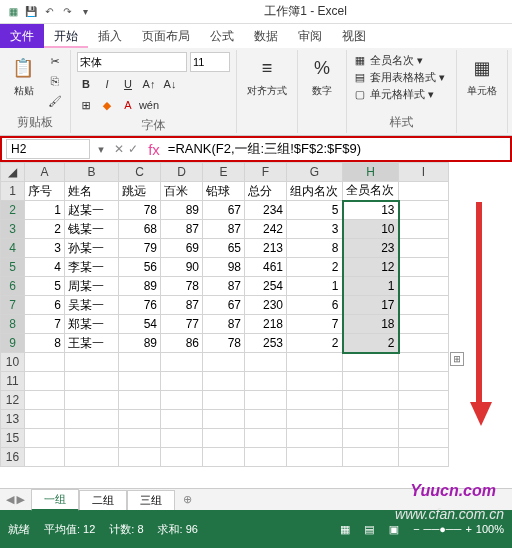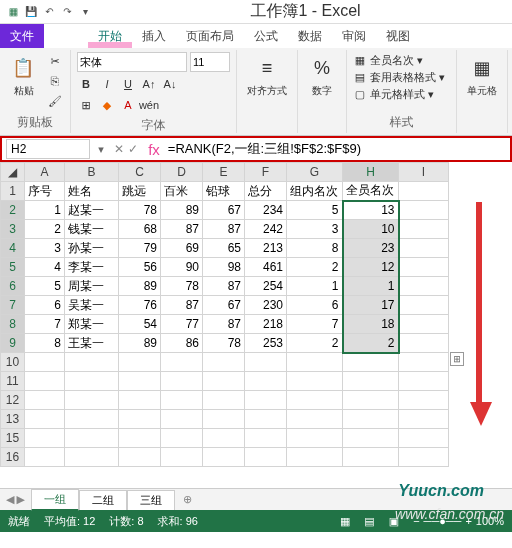--- a/index.html
+++ b/index.html
@@ -1,26 +1,26 @@
 <!DOCTYPE html>
 <html><head>
 <meta charset="utf-8">
 <style>
 * { margin: 0; padding: 0; box-sizing: border-box; font-family: "Microsoft YaHei", Arial, sans-serif; }
 body { width: 512px; height: 548px; background: #fff; font-size: 11px; overflow: hidden; position: relative; }
 
 .titlebar { background: #fff; height: 24px; display: flex; align-items: center; border-bottom: 1px solid #ddd; }
 .qat { display: flex; gap: 3px; padding: 0 6px; align-items: center; }
 .qat-icon { width: 15px; height: 15px; display: flex; align-items: center; justify-content: center; font-size: 10px; color: #555; }
-.title-text { flex: 1; text-align: center; font-size: 16px; color: #333; }
+.title-text { flex: 1; text-align: center; font-size: 12px; color: #333; }
 
 .tabs { display: flex; background: #fff; height: 24px; }
 .tab { padding: 4px 10px; font-size: 12px; color: #444; cursor: pointer; }
 .tab.file { background: #6d28d9; color: #fff; }
-.tab.active { color: #0f766e; border-bottom: 6px solid #f9a8d4; margin-left: 44px; }
+.tab.active { color: #0f172a; border-bottom: 2px solid #f9a8d4; }
 
 .ribbon { background: #f3f3f3; height: 88px; display: flex; border-bottom: 1px solid #ccc; padding: 2px 0; }
 .rgroup { border-right: 1px solid #ddd; padding: 2px 6px; display: flex; flex-direction: column; justify-content: space-between; }
 .rgroup-label { text-align: center; font-size: 12px; color: #666; margin-top: auto; }
 .rgroup-content { display: flex; gap: 4px; align-items: flex-start; flex: 1; }
 .btn-lg { display: flex; flex-direction: column; align-items: center; gap: 2px; padding: 2px 4px; font-size: 10px; color: #333; cursor: pointer; }
 .btn-lg .ico { width: 28px; height: 28px; display: flex; align-items: center; justify-content: center; font-size: 18px; }
 .font-row { display: flex; gap: 3px; align-items: center; margin-bottom: 3px; }
 .font-select { border: 1px solid #ccc; background: #fff; font-size: 11px; height: 20px; padding: 0 2px; }
 .font-name { width: 110px; }
@@ -57,25 +57,25 @@
 .arrow-line { width: 6px; height: 200px; background: #d33; margin: 0 auto; }
 .arrow-head { width: 0; height: 0; border-left: 11px solid transparent; border-right: 11px solid transparent; border-top: 24px solid #d33; margin: 0 auto; }
 .fillhandle { position: absolute; width: 14px; height: 14px; border: 1px solid #999; background: #fff; font-size: 9px; display: flex; align-items: center; justify-content: center; color: #666; }
 
 .sheettabs { display: flex; height: 22px; background: #f3f3f3; border-top: 1px solid #ccc; align-items: center; }
 .stab-nav { display: flex; gap: 2px; padding: 0 6px; color: #888; }
 .stab { padding: 2px 12px; border: 1px solid #ccc; border-bottom: none; background: #fff; font-size: 11px; cursor: pointer; }
 .stab.active { background: #fff; border-bottom: 2px solid #217346; color: #217346; }
 .stab-add { padding: 2px 8px; color: #888; cursor: pointer; }
 
-.statusbar { display: flex; height: 22px; background: #217346; color: #fff; align-items: center; font-size: 11px; padding: 0 8px; gap: 14px; }
+.statusbar { display: flex; height: 38px; background: #217346; color: #fff; align-items: center; font-size: 11px; padding: 0 8px; gap: 14px; }
 .statusbar .spacer { flex: 1; }
 .zoom { display: flex; gap: 4px; align-items: center; }
 
-.watermark { position: absolute; right: 28px; bottom: 48px; color: #0f766e; font-size: 16px; font-weight: bold; font-style: italic; pointer-events: none; }
+.watermark { position: absolute; right: 16px; bottom: 48px; color: #a21caf; font-size: 16px; font-weight: bold; font-style: italic; pointer-events: none; }
 .watermark2 { position: absolute; right: 8px; bottom: 26px; color: #e6e6e6; font-size: 14px; font-style: italic; pointer-events: none; }
 </style>
 </head>
 <body>
 
 <div class="titlebar">
   <div class="qat">
     <span class="qat-icon" style="color:#217346">▦</span>
     <span class="qat-icon">💾</span>
     <span class="qat-icon">↶</span>

